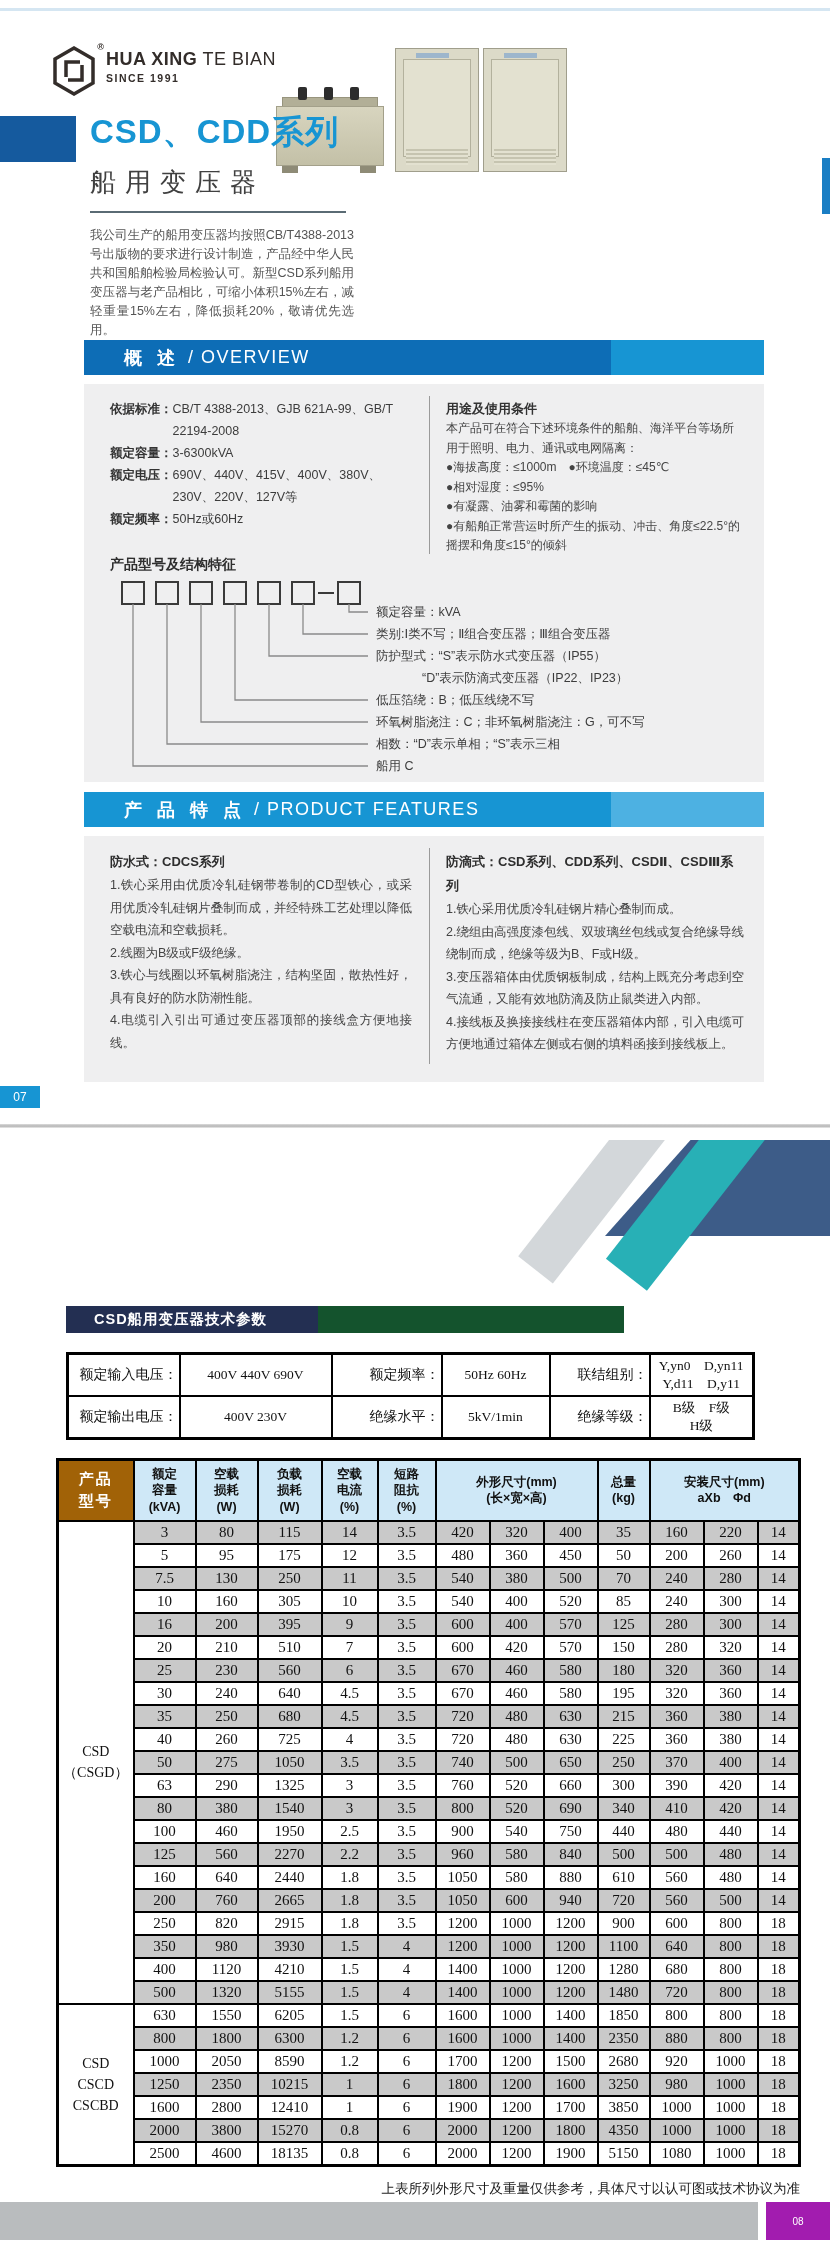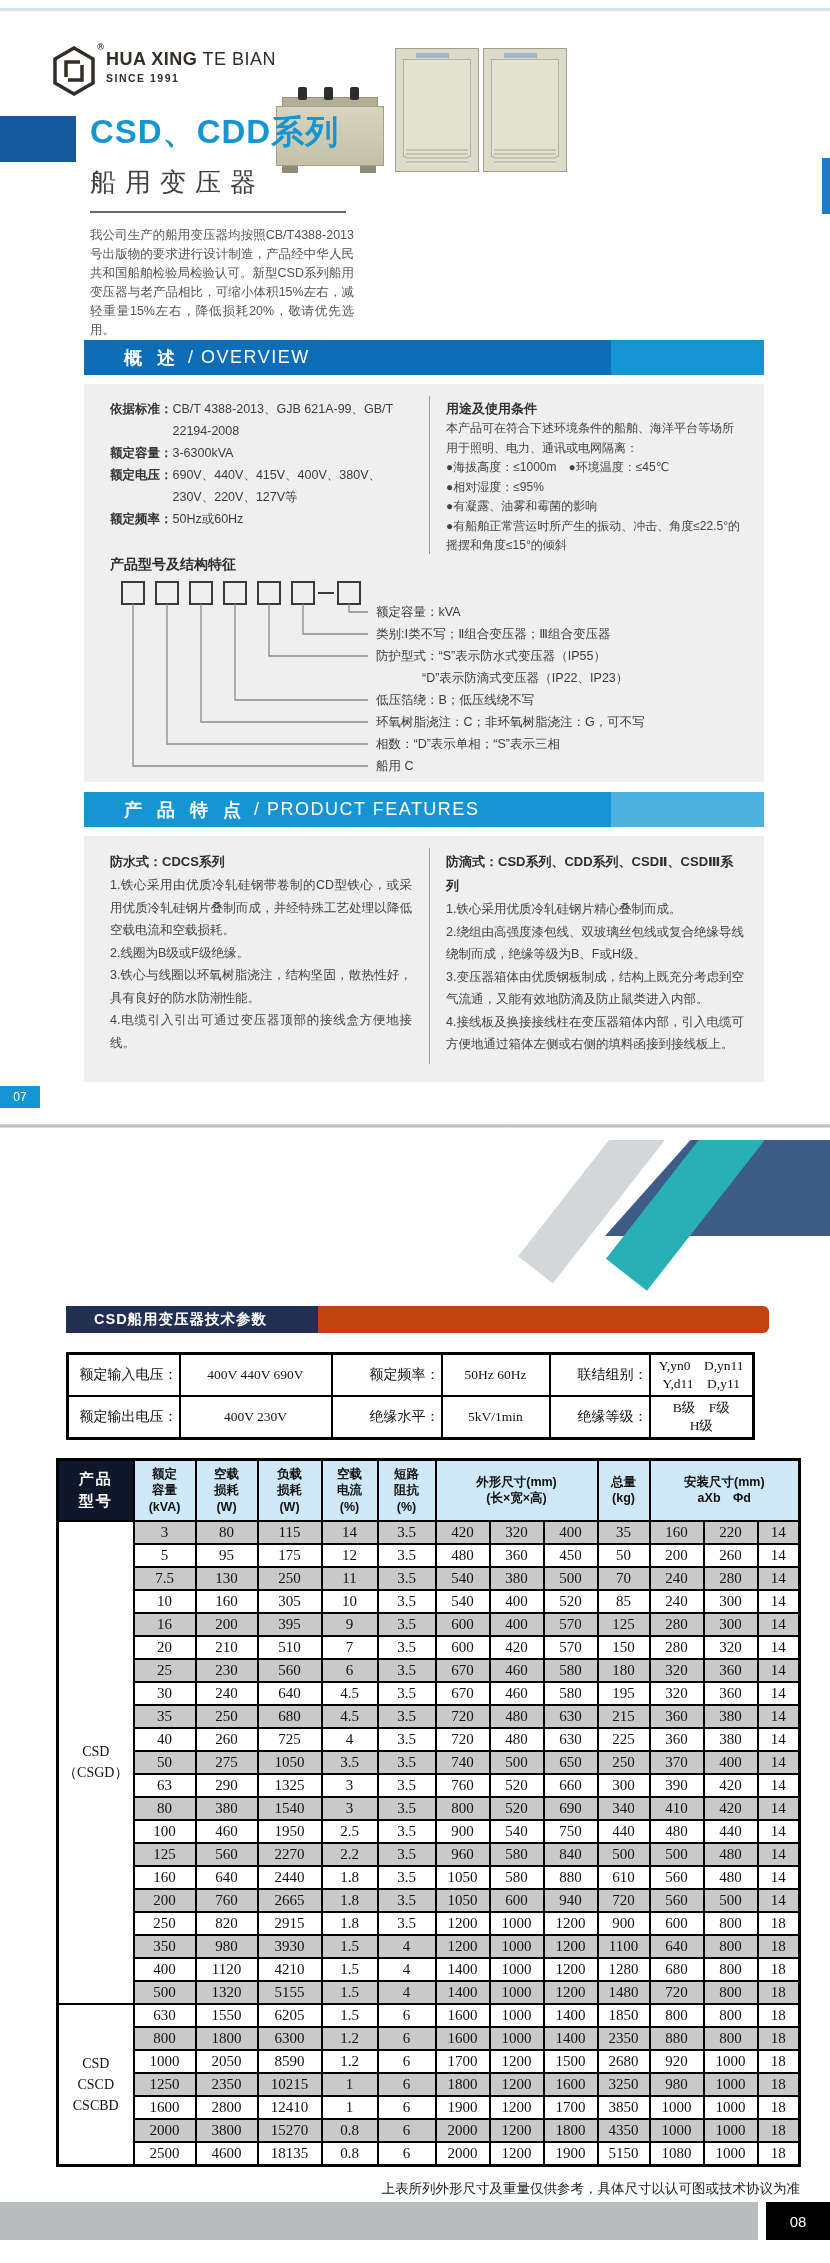--- a/index.html
+++ b/index.html
@@ -80,47 +80,47 @@
   .page-no-left{position:absolute;left:0;top:1086px;width:40px;height:22px;background:#1795d3;color:#fff;
     font-size:12px;display:flex;align-items:center;justify-content:center;}
 
   
   .deco-navy{position:absolute;right:0;top:0;width:225px;height:96px;background:#3d5c88;
     clip-path:polygon(38% 0,100% 0,100% 100%,0 100%);z-index:1;}
   .deco-teal{position:absolute;right:116px;top:-44px;width:52px;height:200px;background:#28b0b6;transform:rotate(38deg);z-index:2;}
   .deco-gray{position:absolute;right:214px;top:-40px;width:44px;height:190px;background:#d3d7da;transform:rotate(38deg);z-index:1;}
 
   
-  .tbl-title-bar{position:absolute;left:66px;top:166px;width:703px;height:27px;background:#c2410c;z-index:3;border-radius:6px;}
+  .tbl-title-bar{position:absolute;left:66px;top:166px;width:558px;height:27px;background:#14532d;z-index:3;}
   .tbl-title-navy{position:absolute;left:0;top:0;width:252px;height:27px;background:#232f52;}
   .tbl-title-text{position:absolute;left:28px;top:0;line-height:27px;color:#fff;font-weight:bold;font-size:14.5px;letter-spacing:1px;white-space:nowrap;}
 
   
   table{border-collapse:collapse;table-layout:fixed;}
   .tech-table{position:absolute;left:66px;top:212px;width:686px;border:3px solid #000;
     font-family:"Liberation Serif","DejaVu Serif",serif;}
   .tech-table td{border:2px solid #000;height:38px;text-align:center;font-size:14px;color:#111;overflow:hidden;}
   .tech-table td.tlabel{text-align:right;padding-left:8px;}
   .tech-table td.tval{font-size:13.5px;line-height:1.35;}
 
   .main-table{position:absolute;left:56px;top:318px;width:742px;border:3px solid #000;
     font-family:"Liberation Serif","DejaVu Serif",serif;}
   .main-table th,.main-table td{border:2px solid #000;text-align:center;overflow:hidden;}
   .main-table thead th{font-family:"Liberation Sans","DejaVu Sans",sans-serif;font-weight:bold;
     font-size:12.5px;line-height:1.3;background:#cfe8f7;color:#111;padding:5px 0;}
-  .main-table th.model-h{background:#0f172a;color:#fff;font-size:15px;letter-spacing:2px;line-height:1.5;}
+  .main-table th.model-h{background:#a16207;color:#fff;font-size:15px;letter-spacing:2px;line-height:1.5;}
   .main-table tbody td{font-size:15px;height:21px;padding:0;color:#111;background:#fff;}
   .main-table tr.stripe td{background:#c9c9c9;}
   .main-table td.group-label{background:#fff;font-size:14px;line-height:1.5;}
   .main-table tr.stripe td.group-label{background:#fff;}
 
   .footnote{position:absolute;right:30px;top:1040px;font-size:13.5px;color:#1a1a1a;}
   .bottom-bar-gray{position:absolute;left:0;top:1062px;width:758px;height:38px;background:#b9bcbe;}
-  .page-no-right{position:absolute;left:766px;top:1062px;width:64px;height:38px;background:#000000;color:#fff;
-    font-size:15px;display:flex;align-items:center;justify-content:center;}
+  .page-no-right{position:absolute;left:766px;top:1062px;width:64px;height:38px;background:#a21caf;color:#fff;
+    font-size:10px;display:flex;align-items:center;justify-content:center;}
 </style>
 </head>
 <body>
 
 <div class="page page1">
   <div class="top-line"></div>
 
   <div class="logo">
     <div class="logo-hex">
       <svg width="44" height="50" viewBox="0 0 44 50">

